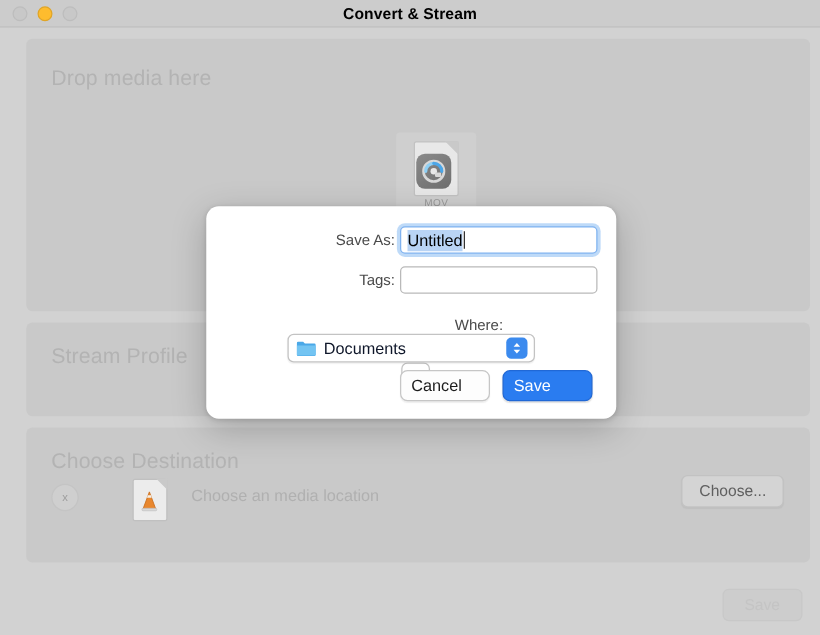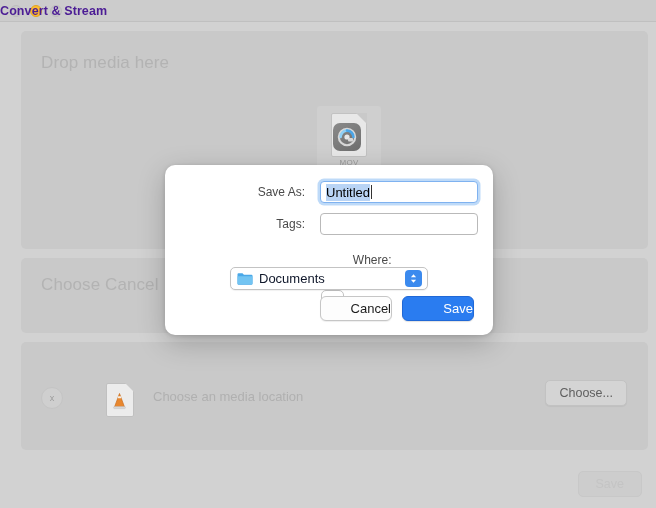--- a/index.html
+++ b/index.html
@@ -38,23 +38,24 @@
     border-radius: 50%;
     display: block;
   }
   .light.close   { background: #c8c8c8; border: 1px solid #bdbdbd; }
   .light.min     { background: #febc2e; border: 1px solid #e0a526; }
   .light.max     { background: #c8c8c8; border: 1px solid #bdbdbd; }
 
   .title-text {
     position: absolute;
     left: 0; width: 656px;
+    text-align: center;
     font-size: 12.5px;
     font-weight: bold;
-    color: #4c1d95;
+    color: #000000;
     letter-spacing: 0.1px;
   }
 
   
   .content {
     position: absolute;
     top: 23px; left: 7px;
     width: 656px; height: 485px;
     background: #d2d2d2;
   }
@@ -208,21 +209,21 @@
     display: flex;
     align-items: center;
   }
   #row-saveas { top: 16px; }
   #row-tags   { top: 48px; }
   #row-where  { top: 88px; flex-direction: column; }
 
   .row-label {
     width: 155px;
     text-align: right;
-    padding-right: 15px;
+    padding-right: 4px;
     font-size: 12px;
     color: #4a4a4a;
   }
 
   .text-field {
     width: 158px;
     height: 22px;
     background: #ffffff;
     border: 1px solid #b9b9b9;
     border-radius: 4px;
@@ -297,23 +298,23 @@
 
   .sheet-buttons {
     position: absolute;
     right: 19px; bottom: 14px;
     display: flex;
     gap: 10px;
   }
   .btn {
     font-size: 13px;
     border-radius: 6px;
-    padding: 4px 0;
+    padding: 4px 8px;
     width: 72px;
-    text-align: right;
+    text-align: left;
   }
   .btn-cancel {
     background: #fdfdfd;
     border: 1px solid #c6c6c6;
     color: #1c1c1c;
     box-shadow: 0 1px 1px rgba(0,0,0,0.07);
   }
   .btn-save {
     background: #2a7cf0;
     border: 1px solid #2068d6;
@@ -350,24 +351,25 @@
             <circle cx="10" cy="10" r="2.6" fill="#e8e8e8"></circle>
             <rect x="11" y="11" width="5" height="3.6" rx="1" fill="#d8d8d8"></rect>
           </svg>
         </div>
       </div>
       <div class="mov-caption">MOV</div>
     </div>
   </div>
 
   <div class="panel" id="panel-profile">
-    <div class="panel-label">Choose Cancel</div>
+    <div class="panel-label">Stream Profile</div>
   </div>
 
   <div class="panel" id="panel-dest">
+    <div class="panel-label">Choose Destination</div>
 
     <div class="dest-row">
       <div class="remove-btn">x</div>
 
       <div class="dest-doc">
         <div class="dest-page"></div>
         <div class="dest-fold"></div>
         <svg class="cone" width="17" height="18" viewBox="0 0 17 18">
           <path d="M8.5 1.5 L13.5 15 L3.5 15 Z" fill="#e8872e" stroke="#c96f1f" stroke-width="0.7"></path>
           <path d="M7.2 4.2 L9.8 4.2 L10.4 6.2 L6.6 6.2 Z" fill="#f6f0e8"></path>

